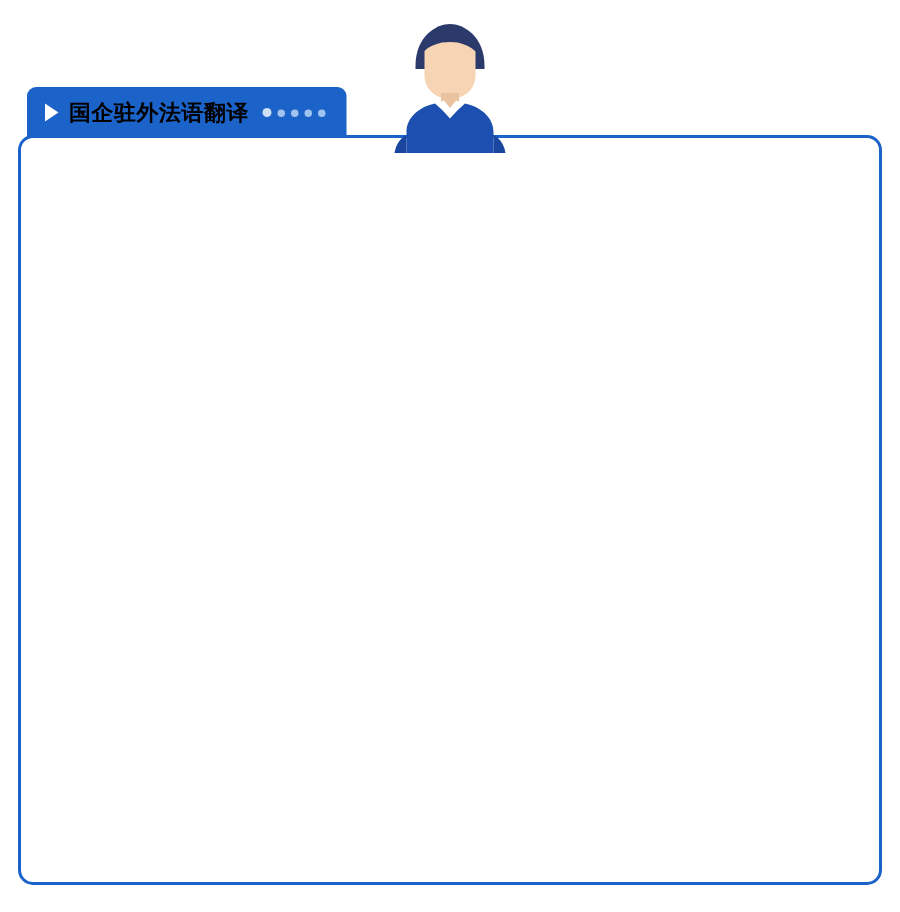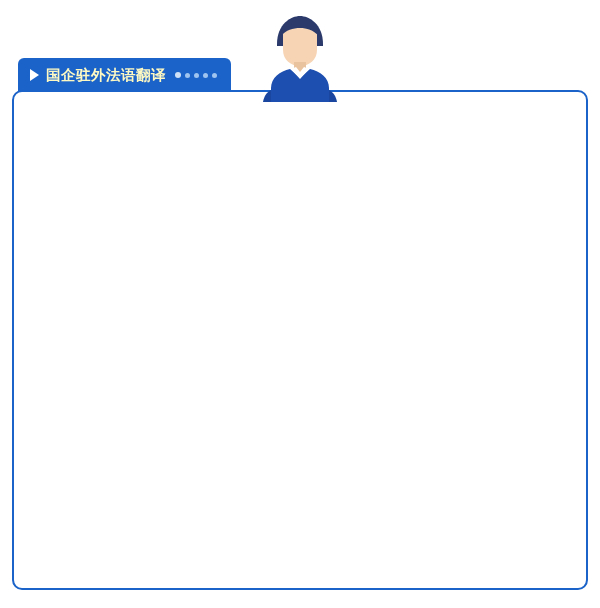--- a/index.html
+++ b/index.html
@@ -29,21 +29,21 @@
     z-index: 5;
   }
   .title-tab .tri {
     width: 0; height: 0;
     border-left: 9px solid #ffffff;
     border-top: 6px solid transparent;
     border-bottom: 6px solid transparent;
     margin-right: 7px;
   }
   .title-tab .ttl {
-    color: #fef9c3;
+    color: #000000;
     font-size: 14.5px;
     font-weight: bold;
     letter-spacing: 0.5px;
     white-space: nowrap;
   }
   .title-tab .dots {
     display: flex;
     align-items: center;
     margin-left: 9px;
     gap: 4px;

